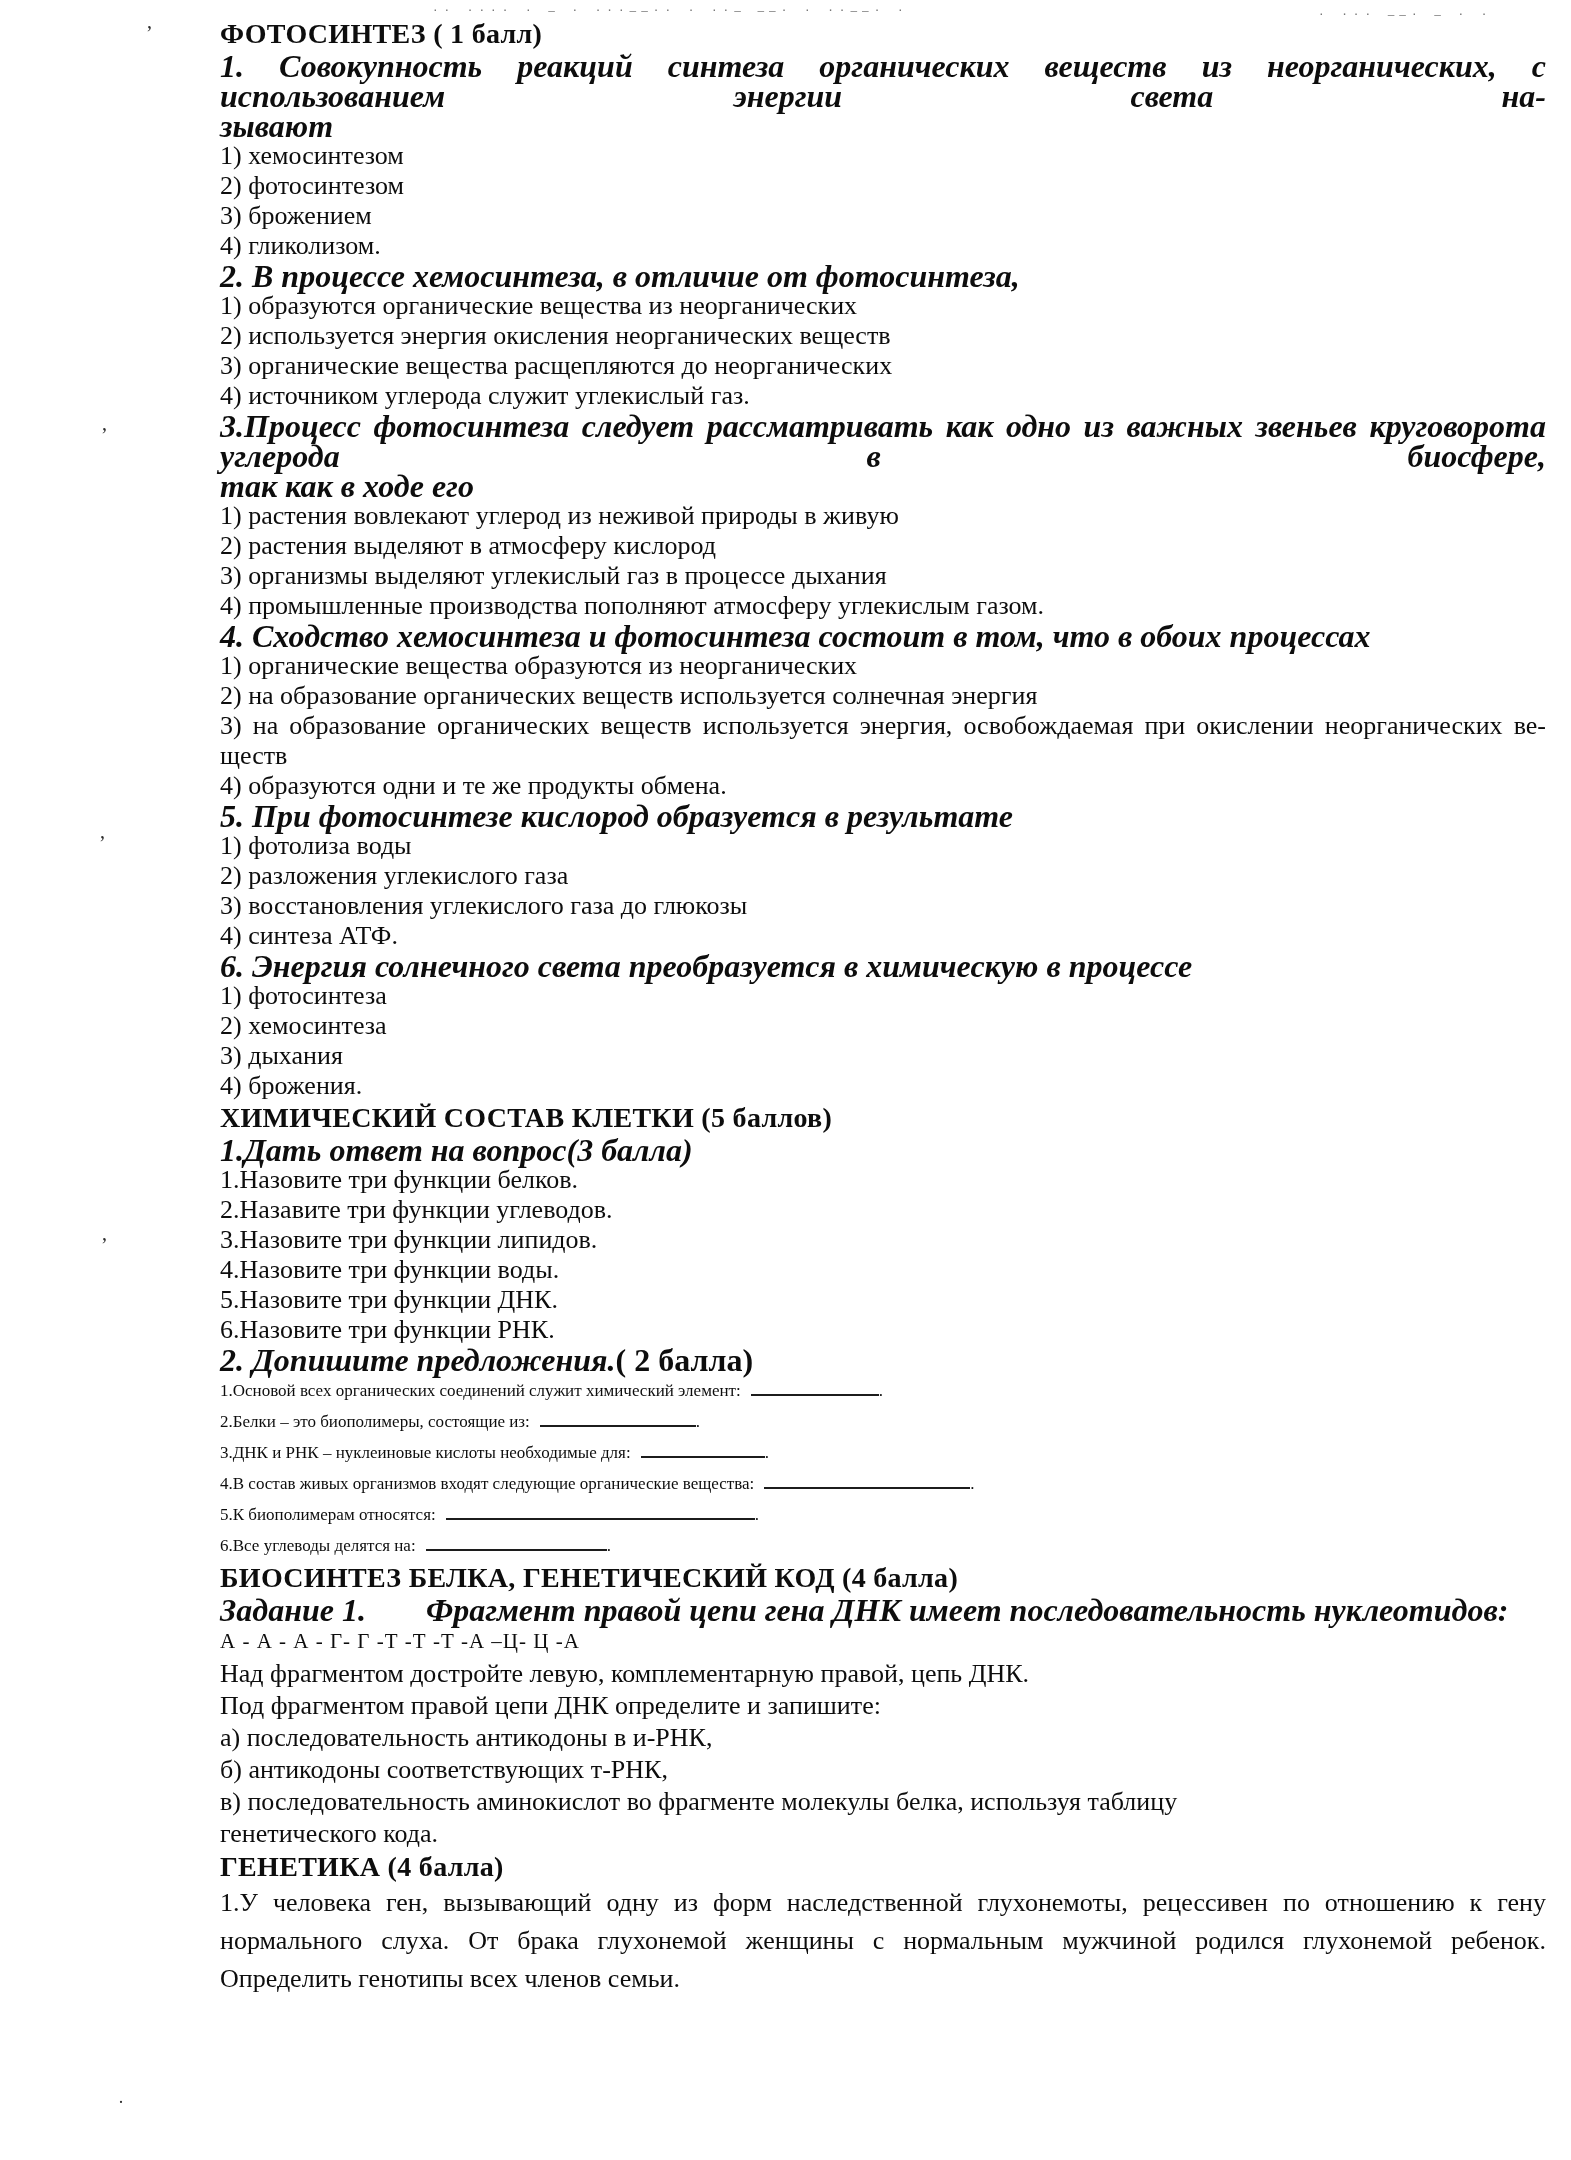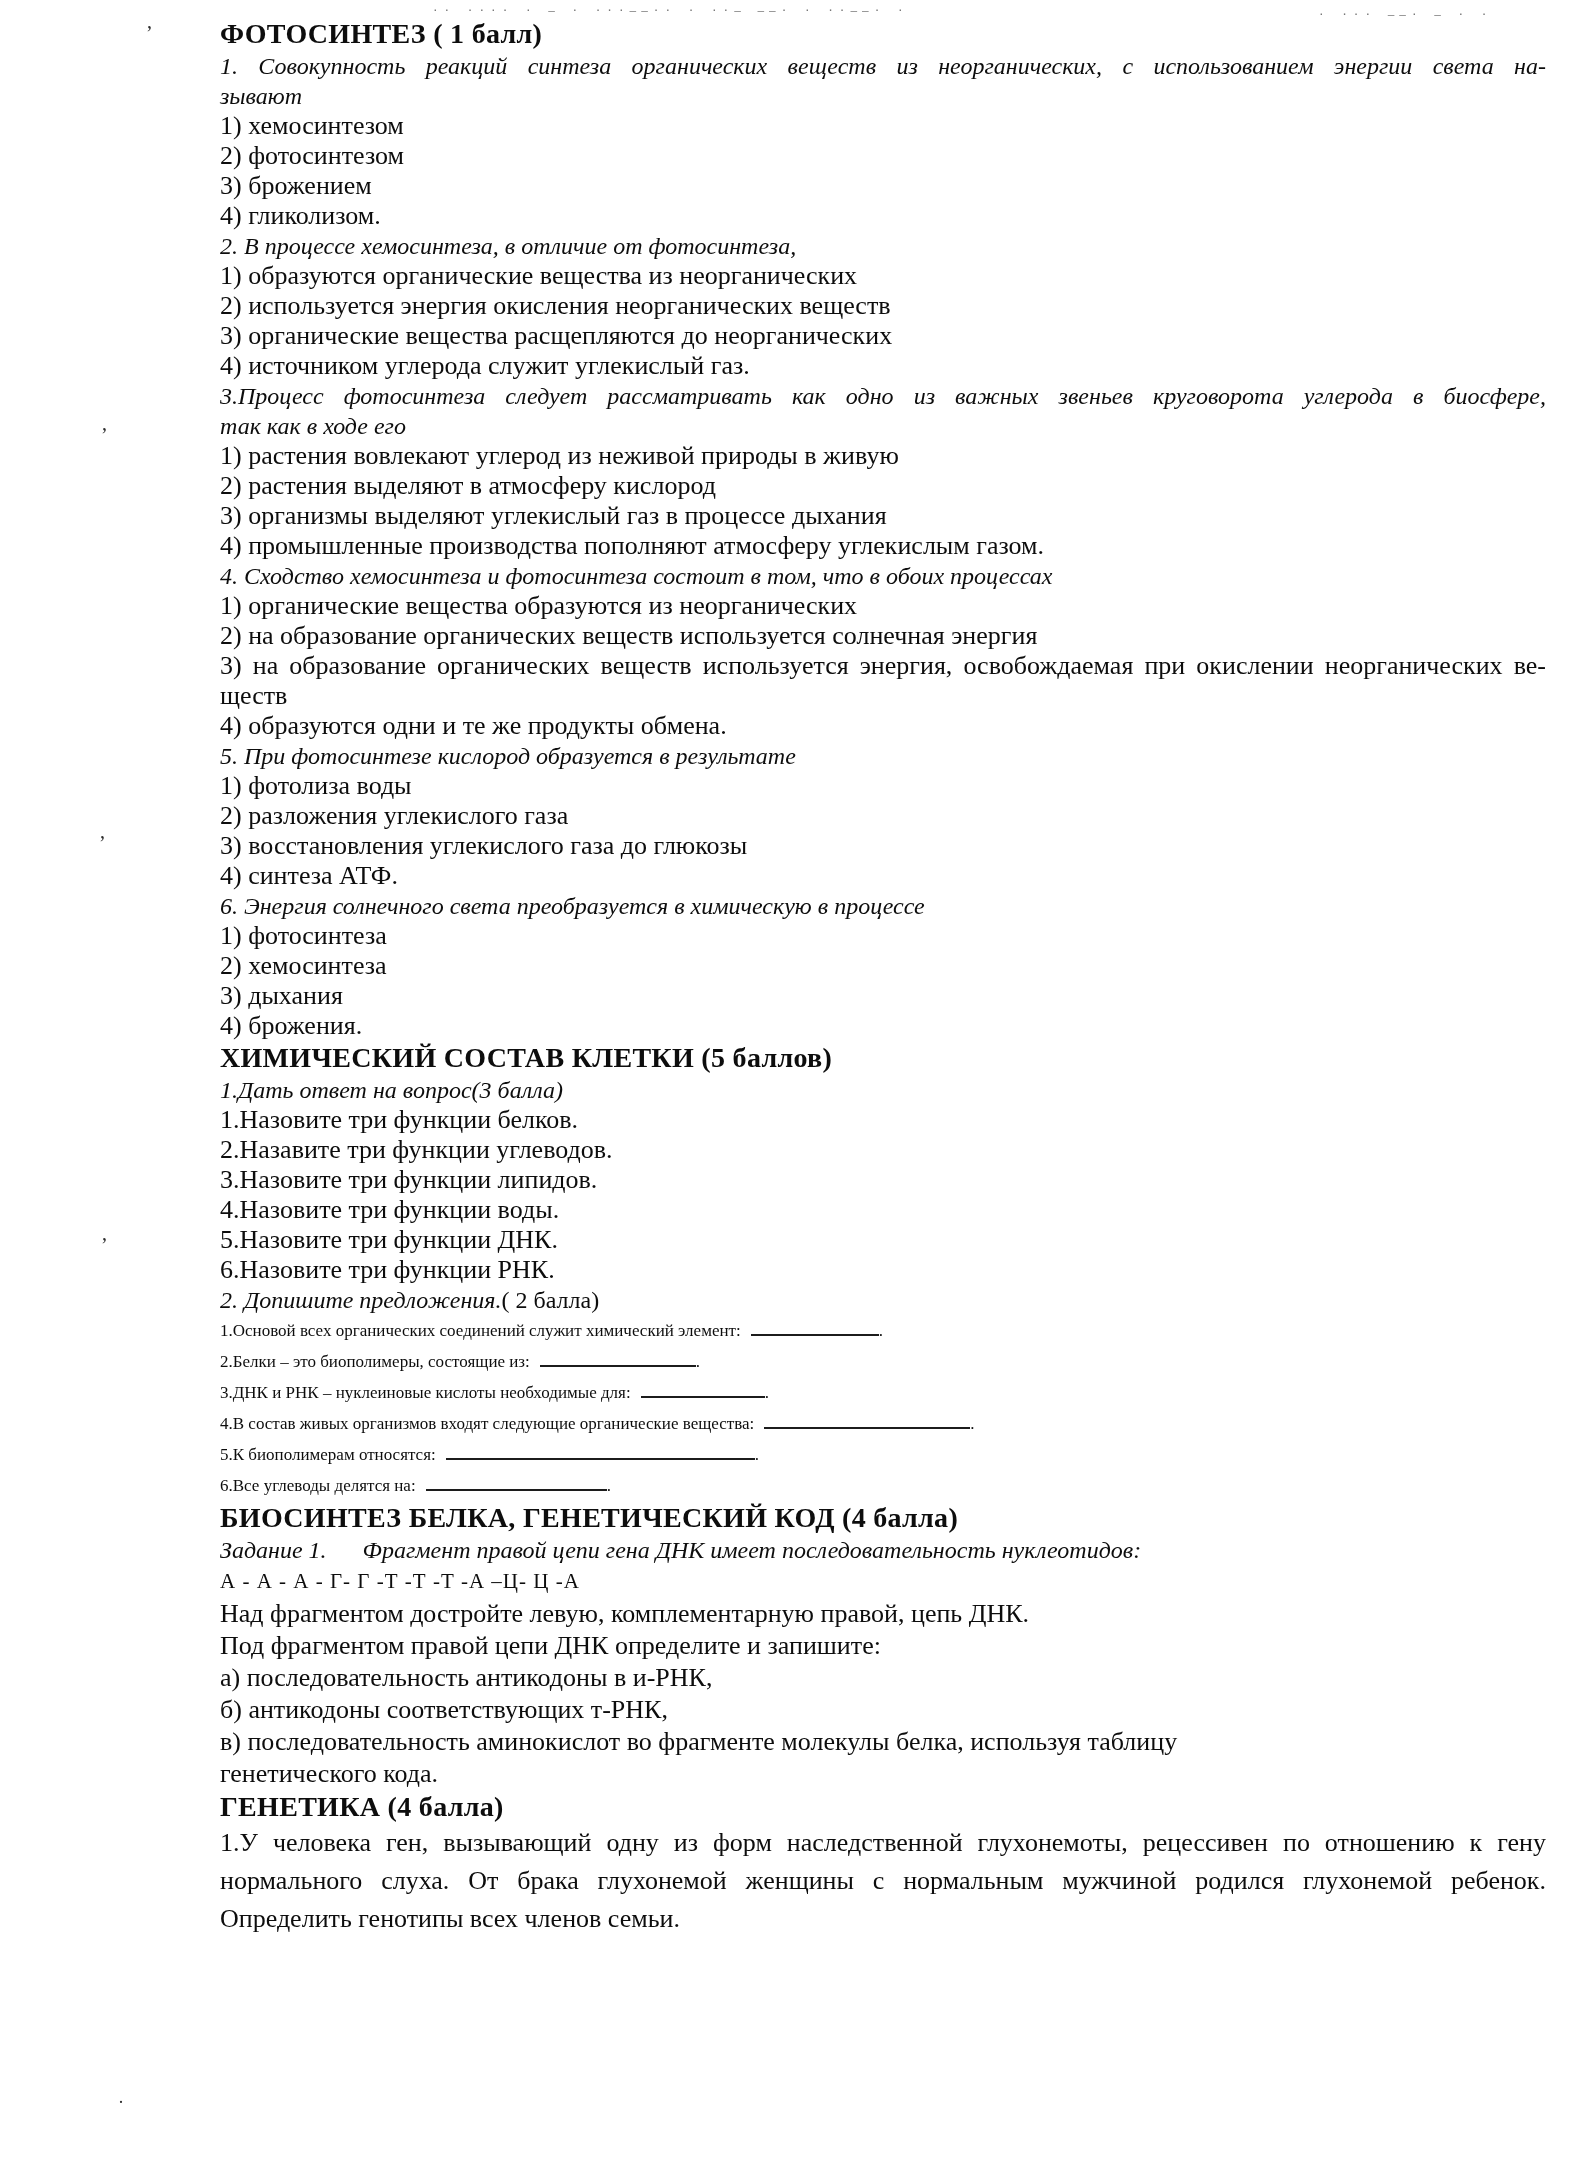--- a/index.html
+++ b/index.html
@@ -25,22 +25,22 @@
     font-size: 28px;
     font-weight: 700;
     line-height: 34px;
     letter-spacing: 0.3px;
   }
   .mt-title { margin-top: 22px; }
   .first-title { margin-top: 56px; }
   .after-title-gap { margin-top: 20px; }
 
   .stem {
-    font-size: 24px;
-    font-weight: 400;
+    font-size: 32px;
+    font-weight: 700;
     font-style: italic;
     line-height: 30px;
     margin-top: 3px;
   }
   .upright { font-style: normal; }
 
   .line {
     font-size: 26px;
     line-height: 30px;
   }
@@ -61,21 +61,21 @@
     margin-left: 10px;
   }
   .w128 { width: 128px; }
   .w156 { width: 156px; }
   .w124 { width: 124px; }
   .w206 { width: 206px; }
   .w309 { width: 309px; }
   .w181 { width: 181px; }
 
   .task-line { margin-top: 3px; }
-  .task-label { margin-right: 36px; }
+  .task-label { margin-right: 60px; }
   .dna {
     font-size: 21px;
     line-height: 33px;
     margin: 4px 0 0 210px;
     letter-spacing: 1px;
   }
   .bio-line {
     font-size: 26px;
     line-height: 32px;
   }

